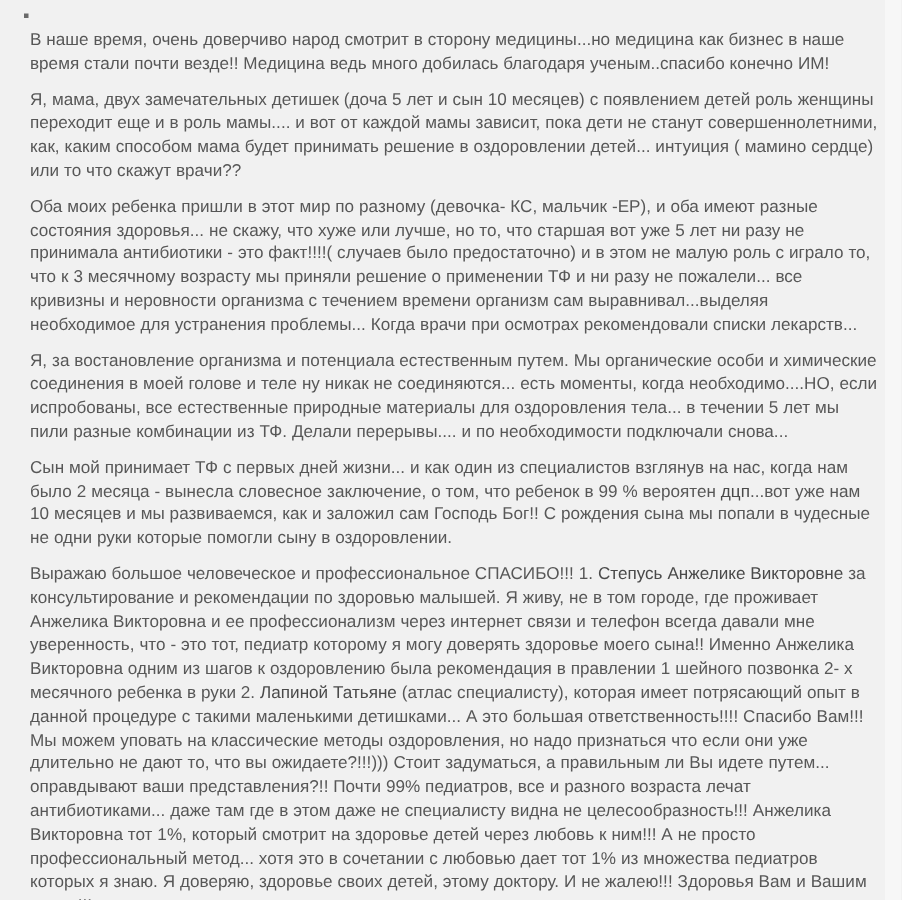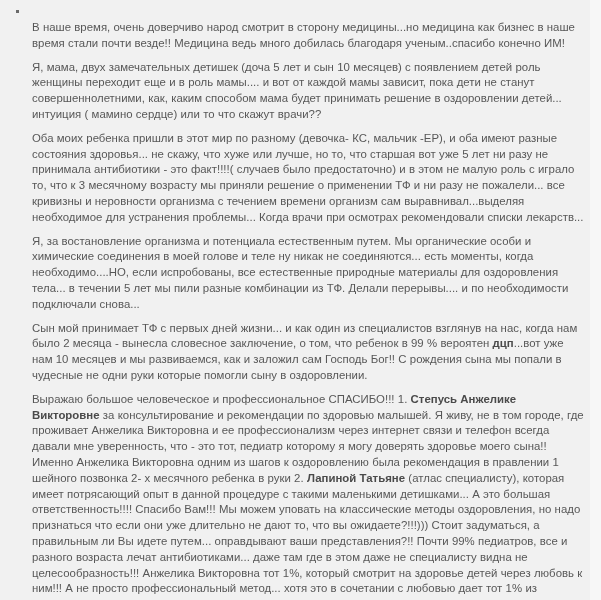--- a/index.html
+++ b/index.html
@@ -48,34 +48,34 @@
   }
   .bullet-dot {
     display: inline-block;
     width: 3px;
     height: 3px;
     background: #6a6a6a;
     vertical-align: middle;
     margin-left: 0px;
   }
   p.para {
-    margin: 0 0 8px 16px;
+    margin: 0 0 8px 4px;
     padding: 0;
     font-size: 11.4px;
     line-height: 15.8px;
     color: #575757;
     text-align: left;
     letter-spacing: 0.01px;
     word-spacing: 0.1px;
   }
   p.para:last-child {
     margin-bottom: 0;
   }
   .b {
-    font-weight: bold;
+    font-weight: normal;
     color: #4a4a4a;
   }
 </style>
 </head>
 <body>
 
 <div id="page">
   <div id="article">
     <div class="bullet-row">
       <span class="bullet-dot"></span>

